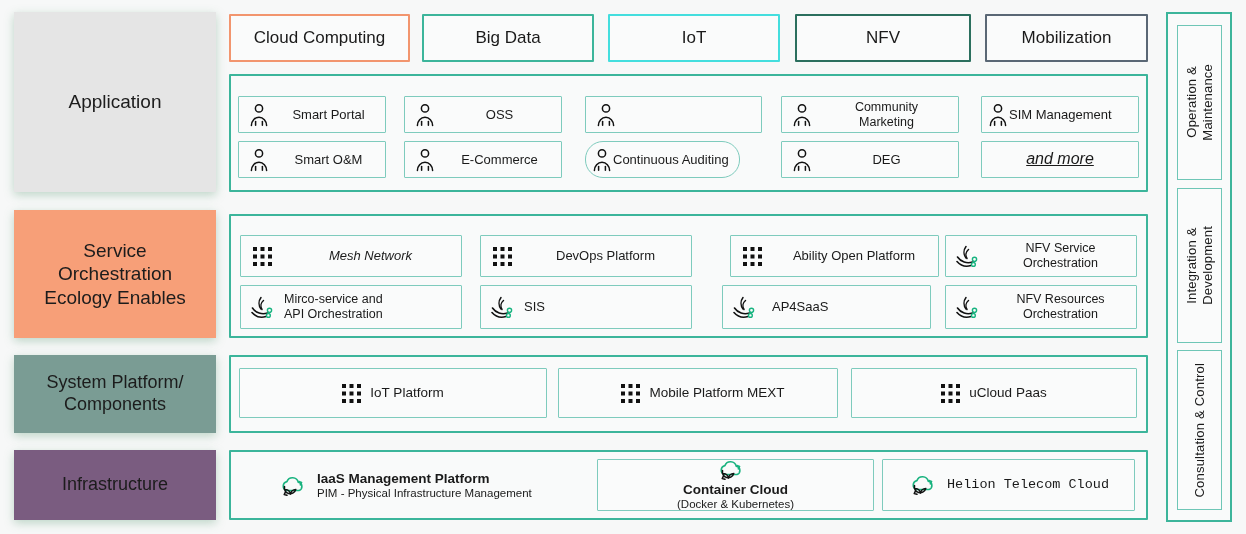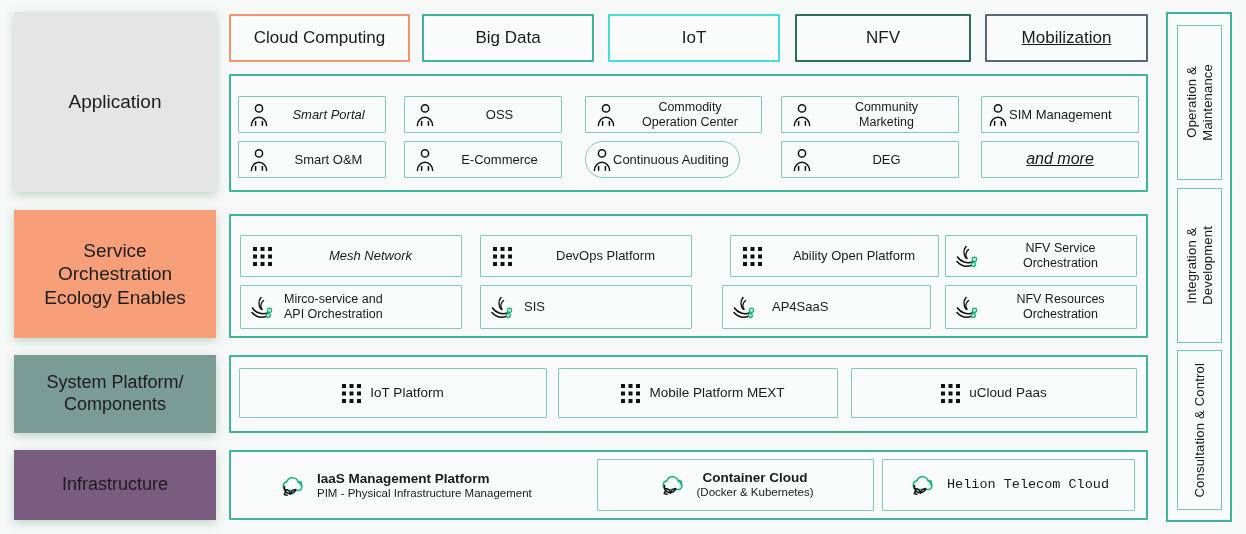--- a/index.html
+++ b/index.html
@@ -120,27 +120,27 @@
   </div>
   <div class="abs chip" style="left:422px;top:14px;width:172px;height:48px;border-color:#3cb59b;">
     <span>Big Data</span>
   </div>
   <div class="abs chip" style="left:608px;top:14px;width:172px;height:48px;border-color:#44dede;">
     <span>IoT</span>
   </div>
   <div class="abs chip" style="left:795px;top:14px;width:176px;height:48px;border-color:#2b6f5e;align-items:center;">
     <span>NFV</span>
   </div>
-  <div class="abs chip" style="left:985px;top:14px;width:163px;height:48px;border-color:#5a6775;text-decoration:underline;">
+  <div class="abs chip" style="left:985px;top:14px;width:163px;height:48px;border-color:#5a6775;">
     <span>Mobilization</span>
   </div>
 
   <div class="abs panel" style="left:229px;top:74px;width:919px;height:118px;"></div>
 
-  <div class="abs cell icon-left" style="left:238px;top:96px;width:148px;height:37px;font-size:13px;font-style:italic;">
+  <div class="abs cell icon-left" style="left:238px;top:96px;width:148px;height:37px;font-size:13px;">
     <span class="ico ico-person">
       <svg viewBox="0 0 22 24" width="22" height="24" fill="none" stroke="#111" stroke-width="1.5">
         <circle cx="11" cy="5.4" r="3.6"></circle>
         <path d="M3.4 22.5 A7.6 8.2 0 0 1 18.6 22.5" stroke-linecap="round"></path>
         <line x1="7.6" y1="18.5" x2="7.6" y2="22.3" stroke-linecap="round"></line>
         <line x1="14.4" y1="18.5" x2="14.4" y2="22.3" stroke-linecap="round"></line>
       </svg>
     </span>
     <span class="lbl">Smart Portal</span>
   </div>
@@ -159,22 +159,20 @@
 
   <div class="abs cell icon-left" style="left:585px;top:96px;width:177px;height:37px;font-size:12.5px;">
     <span class="ico ico-person">
       <svg viewBox="0 0 22 24" width="22" height="24" fill="none" stroke="#111" stroke-width="1.5">
         <circle cx="11" cy="5.4" r="3.6"></circle>
         <path d="M3.4 22.5 A7.6 8.2 0 0 1 18.6 22.5" stroke-linecap="round"></path>
         <line x1="7.6" y1="18.5" x2="7.6" y2="22.3" stroke-linecap="round"></line>
         <line x1="14.4" y1="18.5" x2="14.4" y2="22.3" stroke-linecap="round"></line>
       </svg>
     </span>
-    <span class="lbl" style="white-space:pre-line;">Commodity
-Operation Center</span>
   </div>
 
   <div class="abs cell icon-left" style="left:781px;top:96px;width:178px;height:37px;font-size:12.5px;">
     <span class="ico ico-person">
       <svg viewBox="0 0 22 24" width="22" height="24" fill="none" stroke="#111" stroke-width="1.5">
         <circle cx="11" cy="5.4" r="3.6"></circle>
         <path d="M3.4 22.5 A7.6 8.2 0 0 1 18.6 22.5" stroke-linecap="round"></path>
         <line x1="7.6" y1="18.5" x2="7.6" y2="22.3" stroke-linecap="round"></line>
         <line x1="14.4" y1="18.5" x2="14.4" y2="22.3" stroke-linecap="round"></line>
       </svg>
@@ -436,21 +434,21 @@
         <path d="M6.5 12.5 A5.6 5.6 0 0 0 17.8 15.4 A5.4 5.4 0 0 0 12.5 20.2 A5.6 5.6 0 0 0 6.5 15.5 Z" stroke="#111" stroke-width="1.5" fill="none" stroke-linejoin="round"></path>
         <path d="M9 21.3 L6.2 20.6 L7.4 18.1" stroke="#111" stroke-width="1.5" stroke-linecap="round" stroke-linejoin="round" fill="none"></path>
       </svg>
     </span>
     <span class="stack">
       <span class="t1">IaaS Management Platform</span>
       <span class="t2">PIM - Physical Infrastructure Management</span>
     </span>
   </div>
 
-  <div class="abs cell" style="left:597px;top:459px;width:277px;height:52px;justify-content:center;">
+  <div class="abs cell" style="left:597px;top:459px;width:277px;height:52px;justify-content:center;flex-direction:column;">
     <span class="ico ico-cloud">
       <svg viewBox="0 0 30 24" width="30" height="24" fill="none">
         <path d="M8.5 16.5 A4.6 4.6 0 0 1 8.9 7.6 A6 6 0 0 1 20.3 8.2 A4.3 4.3 0 0 1 21 16.5 Z" stroke="#19b37f" stroke-width="1.6" fill="none" stroke-linejoin="round"></path>
         <path d="M21 7.5 L23.6 8.4 L22.3 10.8" stroke="#19b37f" stroke-width="1.6" stroke-linecap="round" stroke-linejoin="round" fill="none"></path>
         <path d="M6.5 12.5 A5.6 5.6 0 0 0 17.8 15.4 A5.4 5.4 0 0 0 12.5 20.2 A5.6 5.6 0 0 0 6.5 15.5 Z" stroke="#111" stroke-width="1.5" fill="none" stroke-linejoin="round"></path>
         <path d="M9 21.3 L6.2 20.6 L7.4 18.1" stroke="#111" stroke-width="1.5" stroke-linecap="round" stroke-linejoin="round" fill="none"></path>
       </svg>
     </span>
     <span class="stack" style="flex:0 0 auto;align-items:center;">
       <span class="t1">Container Cloud</span>

